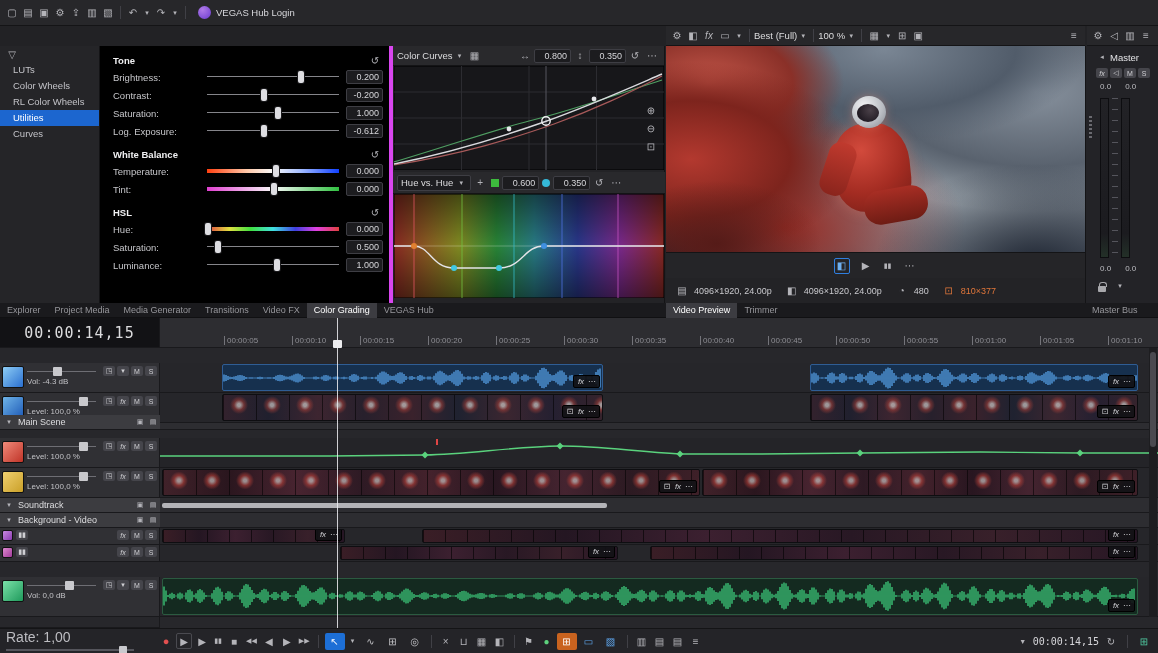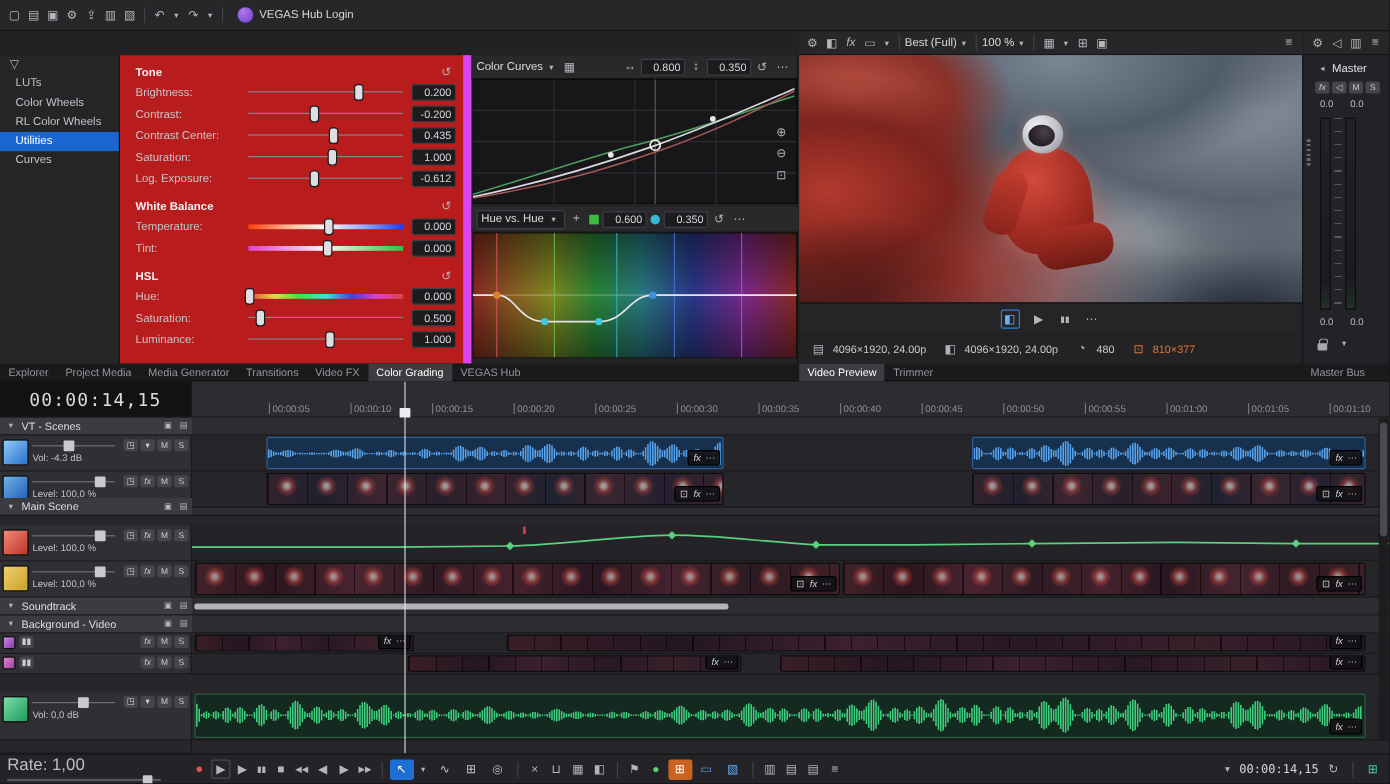--- a/index.html
+++ b/index.html
@@ -145,48 +145,40 @@
       <div class="flex" style="height:16px;padding:0 4px">
           <span class="ic">▽</span>
         </div>
       <div class="sbitem">LUTs</div>
       <div class="sbitem">Color Wheels</div>
       <div class="sbitem">RL Color Wheels</div>
       <div class="sbitem active">Utilities</div>
       <div class="sbitem">Curves</div>
     </div>
 
-    <div class="abs" style="left:100px;top:0;width:293px;height:257px;background:#b91c1c;border-right:7px solid #d946ef">
+    <div class="abs" style="left:100px;top:0;width:293px;height:257px;background:#000000;border-right:4px solid #d946ef">
       <div class="shead">
         <span class="stitle">Tone</span>
         <span class="ic">↺</span>
       </div>
       <div class="srow">
         <span class="slbl">Brightness:</span>
         <div class="strk">
             <i class="sline"></i>
             <i class="sthumb" style="left:71%"></i>
           </div>
         <div class="vbox">0.200</div>
       </div>
       <div class="srow">
         <span class="slbl">Contrast:</span>
         <div class="strk">
             <i class="sline"></i>
             <i class="sthumb" style="left:43%"></i>
           </div>
         <div class="vbox">-0.200</div>
-      </div>
-      <div class="srow">
-        <span class="slbl">Contrast Center:</span>
-        <div class="strk">
-            <i class="sline"></i>
-            <i class="sthumb" style="left:55%"></i>
-          </div>
-        <div class="vbox">0.435</div>
       </div>
       <div class="srow">
         <span class="slbl">Saturation:</span>
         <div class="strk">
             <i class="sline"></i>
             <i class="sthumb" style="left:54%"></i>
           </div>
         <div class="vbox">1.000</div>
       </div>
       <div class="srow">
@@ -415,27 +407,20 @@
       <span class="rlbl" style="left:472px">00:00:35</span>
       <span class="rlbl" style="left:540px">00:00:40</span>
       <span class="rlbl" style="left:608px">00:00:45</span>
       <span class="rlbl" style="left:676px">00:00:50</span>
       <span class="rlbl" style="left:744px">00:00:55</span>
       <span class="rlbl" style="left:812px">00:01:00</span>
       <span class="rlbl" style="left:880px">00:01:05</span>
       <span class="rlbl" style="left:948px">00:01:10</span>
     </div>
 
-    <div class="ghdr" style="top:30px">
-      <span class="ic xs">▾</span>
-      <span class="name">VT - Scenes</span>
-      <span class="ic xs" style="margin-left:auto;margin-right:1000px0"></span>
-      <span class="ic xs abs" style="left:134px">▣</span>
-      <span class="ic xs abs" style="left:147px">▤</span>
-    </div>
     <div class="trow" style="top:45px;height:30px">
       <div class="ticon" style="background:linear-gradient(135deg,#8ecdf5,#2a6fd0)"></div>
       <div class="tmid">
         <div class="fader">
             <span class="fthumb" style="left:26px"></span>
           </div>
         <div class="tlbl"><span>Vol:</span> <span>-4.3 dB</span></div>
       </div>
       <div class="tbtns">
         <span class="sq xs">◳</span>

